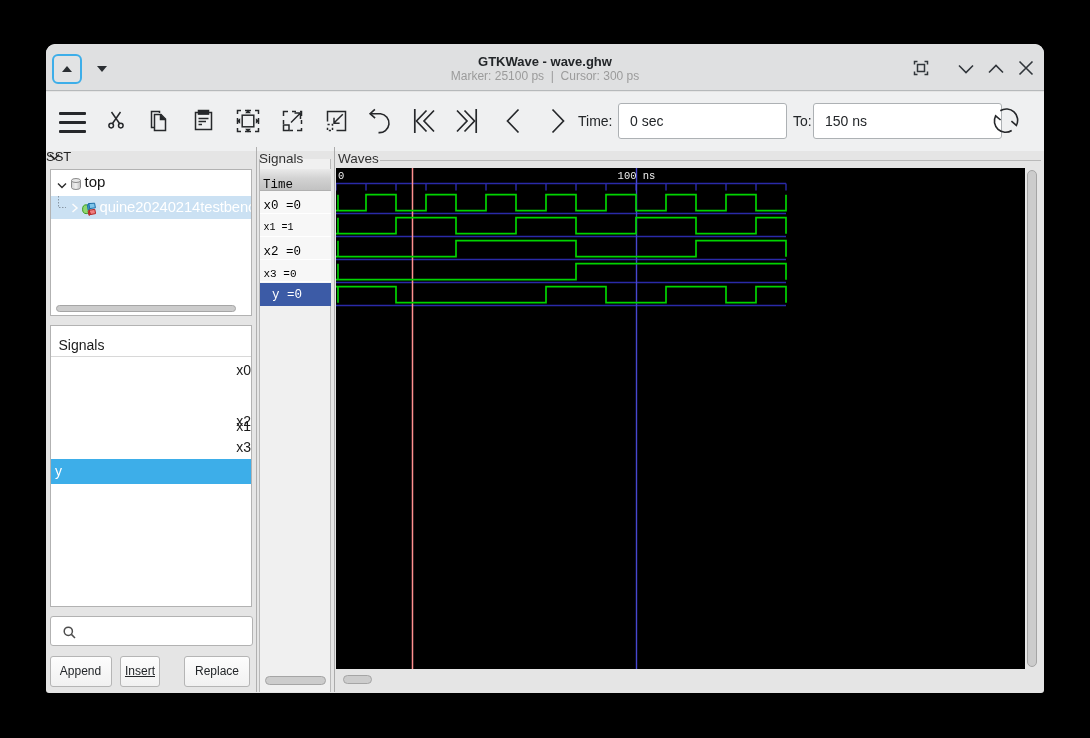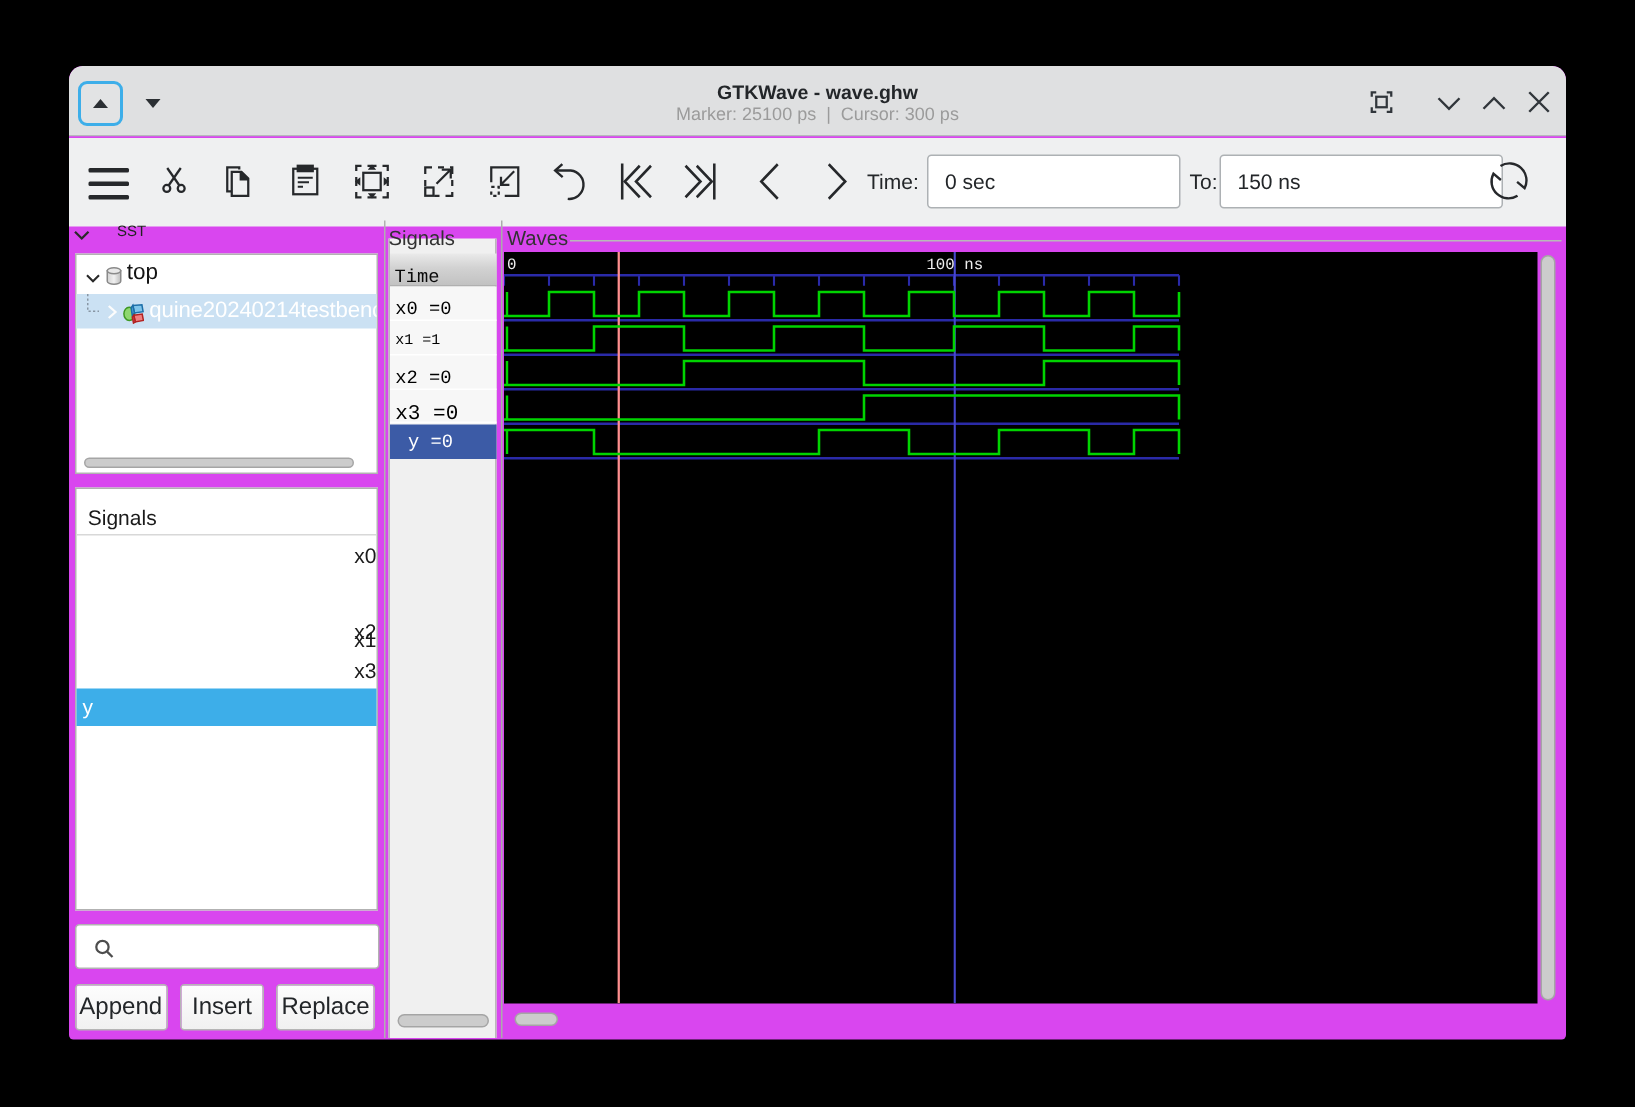--- a/index.html
+++ b/index.html
@@ -1,17 +1,17 @@
 <!DOCTYPE html>
 <html><head><meta charset="utf-8">
 <style>
 * { margin:0; padding:0; box-sizing:border-box; }
 html,body { width:1090px; height:738px; background:#000; font-family:"Liberation Sans",sans-serif; }
 #win { position:absolute; left:46px; top:44px; width:998px; height:649px;
-  background:#d946ef; border-radius:9px 9px 3px 3px; overflow:hidden; }
+  background:#e5e5e5; border-radius:9px 9px 3px 3px; overflow:hidden; }
 .abs { position:absolute; }
 svg { display:block; }
 #hdr { left:0; top:0; width:998px; height:47px; background:#dfe0e1;
   border-bottom:1px solid #b6b9bb; border-radius:9px 9px 0 0; }
 #upbtn { left:6px; top:10px; width:30px; height:30px; border:2px solid #3daee9; border-radius:6px;
   background:#e2e3e4; display:flex; align-items:center; justify-content:center; }
 #upbtn .tri { width:0; height:0; border-left:5.5px solid transparent; border-right:5.5px solid transparent;
   border-bottom:6px solid #2b2f33; }
 #ddtri { left:50.5px; top:22px; width:0; height:0; border-left:5.5px solid transparent;
   border-right:5.5px solid transparent; border-top:6px solid #2b2f33; }
@@ -21,21 +21,21 @@
 .ticon { position:absolute; top:14px; width:30px; height:30px; }
 .tlbl { position:absolute; font-size:14px; color:#232629; }
 .tinput { position:absolute; top:11px; height:36px; background:#fff; border:1px solid #adb1b4;
   border-radius:3px; font-size:14px; color:#232629; line-height:34px; padding-left:11px; }
 #burger div { position:absolute; left:0; width:27px; height:3px; background:#26282b; border-radius:1px; }
 .whitebox { position:absolute; background:#fff; border:1px solid #b2b2b2; }
 .thumbh { position:absolute; background:#ccc; border:1px solid #a5a5a5; border-radius:5px; }
 .mono { font-family:"Liberation Mono",monospace; }
 .srow { position:absolute; left:0; width:100%; font-size:14px; color:#1b1b1b; padding-left:4.5px;text-align:right; }
 .btn { position:absolute; height:31px; background:linear-gradient(#fdfdfd,#f1f1f1); border:1px solid #b5b5b5;
-  border-radius:3px; font-size:16px; color:#232629; text-align:center; line-height:29px; }
+  border-radius:3px; font-size:12px; color:#232629; text-align:center; line-height:29px; }
 .framelbl { position:absolute; font-size:13.5px; color:#323232; z-index:6; }
 </style></head>
 <body>
 <div id="win">
   <div id="hdr" class="abs">
     <div id="upbtn" class="abs">
         <div class="tri"></div>
       </div>
     <div id="ddtri" class="abs"></div>
     <div id="title" class="abs">GTKWave - wave.ghw</div>
@@ -182,21 +182,21 @@
           </g>
         </svg>
       </div>
   </div>
 
   <div class="abs" style="left:3px;top:108.5px;width:11px;height:8px;">
     <svg width="11" height="8" viewBox="0 0 11 8">
         <path d="M1,1.5 L5.5,6 L10,1.5" stroke="#2a2a2a" stroke-width="1.5" fill="none"></path>
       </svg>
   </div>
-  <div class="abs" style="left:32px;top:105px;font-size:10px;color:#232323;">SST</div>
+  <div class="abs" style="left:0;top:105px;font-size:13px;color:#232323;">SST</div>
   <div class="whitebox" style="left:3.5px;top:125px;width:202px;height:147px;">
 
     <div class="abs" style="left:6px;top:12px;">
       <svg width="10" height="7" viewBox="0 0 10 7">
           <path d="M1,1.5 L5,5.5 L9,1.5" stroke="#2a2a2a" stroke-width="1.4" fill="none"></path>
         </svg>
     </div>
     <div class="abs" style="left:19.5px;top:7px;">
         <svg width="12" height="14" viewBox="0 0 12 14">
           <defs>
@@ -250,40 +250,40 @@
         <svg width="14" height="14" viewBox="0 0 14 14">
           <g stroke="#4d4d4d" stroke-width="1.5" fill="none">
             <circle cx="6.3" cy="6.3" r="4.1"></circle>
             <path d="M9.4,9.4 L13,13"></path>
           </g>
         </svg>
       </div>
   </div>
 
   <div class="btn" style="left:3.5px;top:612px;width:62px;">Append</div>
-  <div class="btn" style="left:74px;top:612px;width:56px;">Insert</div>
+  <div class="btn" style="left:74px;top:612px;width:40px;text-decoration:underline;">Insert</div>
   <div class="btn" style="left:138px;top:612px;width:66px;">Replace</div>
 
   <div class="abs" style="left:209.5px;top:103px;width:1px;height:545px;background:#b0b0b0;"></div>
   <div class="abs" style="left:288px;top:103px;width:1px;height:545px;background:#ababab;"></div>
 
   <div class="framelbl" style="left:213px;top:106.5px;">Signals</div>
   <div class="abs" style="left:257px;top:116px;width:28px;border-top:1px solid #b9b9b9;"></div>
   <div class="abs" style="left:212.5px;top:115px;width:72.5px;height:533px;background:#f0f0f0;border-left:1px solid #b9b9b9;border-right:1px solid #b9b9b9;">
     <div class="abs" style="left:0;top:9.5px;width:71px;height:22px;background:linear-gradient(#eaeaea,#d2d2d2 45%,#c2c2c2);border-bottom:1px solid #b0b0b0;"></div>
     <div class="abs mono" style="left:3.5px;top:18.5px;font-size:12.5px;color:#0a0a0a;">Time</div>
     <div class="abs" style="left:0;top:31.5px;width:71px;height:92px;background:#f7f7f7;"></div>
     <div class="abs" style="left:0;top:53.6px;width:71px;height:1.4px;background:#ffffff;"></div>
     <div class="abs" style="left:0;top:76.6px;width:71px;height:1.4px;background:#ffffff;"></div>
     <div class="abs" style="left:0;top:99.6px;width:71px;height:1.4px;background:#ffffff;"></div>
     <div class="abs" style="left:0;top:122.1px;width:71px;height:1.4px;background:#ffffff;"></div>
     <div class="abs mono" style="left:4px;top:40px;font-size:12.5px;color:#000;">x0 =0</div>
     <div class="abs mono" style="left:4px;top:63px;font-size:10px;color:#000;">x1 =1</div>
     <div class="abs mono" style="left:4px;top:86px;font-size:12.5px;color:#000;">x2 =0</div>
-    <div class="abs mono" style="left:4px;top:109px;font-size:14px;color:#000;">x3 =0</div>
+    <div class="abs mono" style="left:4px;top:109px;font-size:11px;color:#000;">x3 =0</div>
     <div class="abs mono" style="left:0;top:123.5px;width:71px;height:23px;background:#3c5ba6;color:#fff;font-size:12.5px;line-height:25px;padding-left:12.5px;">y =0</div>
     <div class="thumbh" style="left:5px;top:517px;width:61px;height:9px;"></div>
   </div>
 
   <div class="framelbl" style="left:292px;top:106.5px;">Waves</div>
   <div class="abs" style="left:334px;top:116px;width:661px;border-top:1px solid #b9b9b9;"></div>
   <div class="abs" style="left:290px;top:124px;width:689px;height:501px;background:#000;overflow:hidden;">
     <svg width="689" height="501" viewBox="0 0 689 501" style="position:absolute;left:0;top:0">
 <path d="M0,15.5 H450" stroke="#2a2aa8" stroke-width="1.6" fill="none"></path>
 <path d="M0,15.5 V22.5 M30,15.5 V22.5 M60,15.5 V22.5 M90,15.5 V22.5 M120,15.5 V22.5 M150,15.5 V22.5 M180,15.5 V22.5 M210,15.5 V22.5 M240,15.5 V22.5 M270,15.5 V22.5 M300,15.5 V22.5 M330,15.5 V22.5 M360,15.5 V22.5 M390,15.5 V22.5 M420,15.5 V22.5 M450,15.5 V22.5 " stroke="#2a2aa8" stroke-width="1.4" fill="none"></path>

